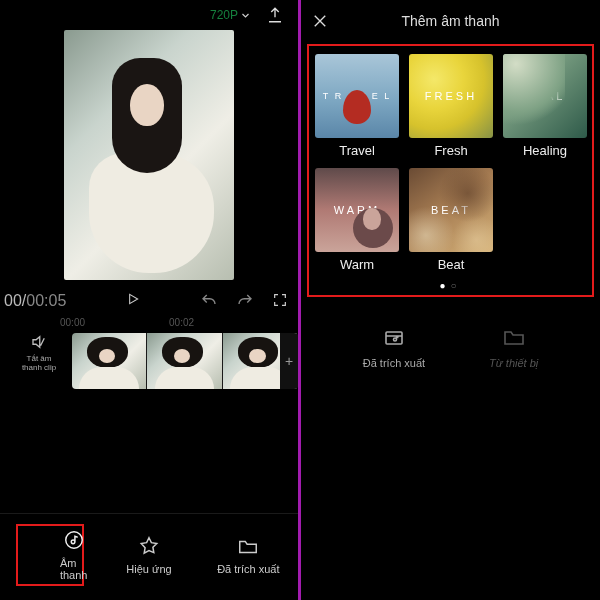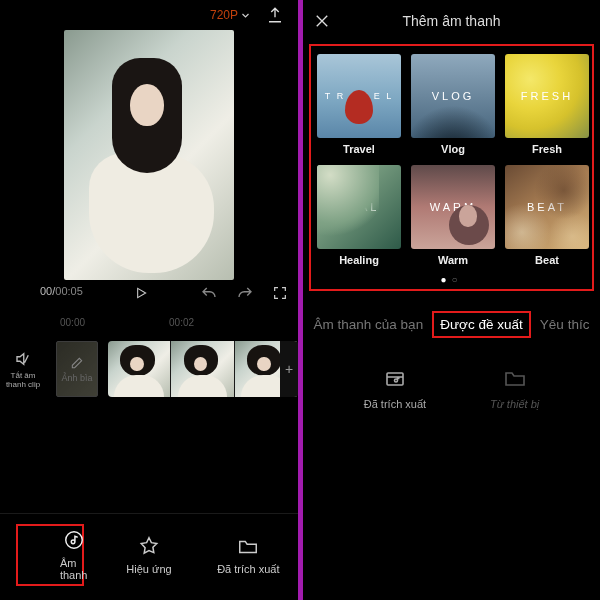--- a/index.html
+++ b/index.html
@@ -1,36 +1,36 @@
 <!DOCTYPE html>
 <html><head>
 <meta charset="utf-8">
 <style>
   * { margin: 0; padding: 0; box-sizing: border-box; font-family: -apple-system, Helvetica, Arial, sans-serif; -webkit-font-smoothing: antialiased; }
   body { width: 600px; height: 600px; background: #f0f0f0; overflow: hidden; display: flex; }
   .panel { background:#000; color:#fff; position:relative; height:600px; }
   .left { width: 298px; }
-  .right { width: 302px; border-left:5px solid #a21caf; }
-  
-  .topbar { height: 30px; display:flex; align-items:center; justify-content:flex-end; gap:16px; padding-right:14px; color:#c2410c; font-size:12px; }
+  .right { width: 302px; border-left:3px solid #a21caf; }
+  
+  .topbar { height: 30px; display:flex; align-items:center; justify-content:flex-end; gap:16px; padding-right:14px; color:#15803d; font-size:12px; }
   .topbar .res { display:flex; align-items:center; gap:3px; }
   .preview { height: 255px; display:flex; justify-content:center; align-items:flex-start; }
   .frame { width: 170px; height: 250px; background:linear-gradient(135deg,#8a9a8f 0%, #c9d4cd 30%, #efeee6 60%, #b7beb0 100%); border-radius:2px; position:relative; overflow:hidden; }
   
   .frame .figure { position:absolute; left:20px; top:28px; width:130px; height:210px; }
   .figure .hair { position:absolute; left:28px; top:0; width:70px; height:115px; background:#1a1513; border-radius:40px 40px 50px 50px; }
   .figure .face { position:absolute; left:46px; top:26px; width:34px; height:42px; background:#e9d5c4; border-radius:50% 50% 48% 48%; }
   .figure .dress { position:absolute; left:5px; top:95px; width:125px; height:120px; background:#efece2; border-radius:35px 55px 60px 60px; }
-  .controls { height:32px; display:flex; color:#888; font-size:11px;padding-left:36px; }
+  .controls { height:32px; display:flex; align-items:center; color:#888; font-size:16px; }
   .controls .time { flex:0 0 auto; padding-left:4px; }
   .controls .time .cur { color:#bbb; }
   .controls .play { flex:1; text-align:center; }
   .controls .right-ctrls { display:flex; gap:18px; padding-right:10px; }
   .ruler { height:16px; display:flex; color:#555; font-size:10px; padding-left:60px; gap:84px; }
-  .timeline { height:72px; display:flex; align-items:center; gap:10px; padding-left:0; position:relative; }
+  .timeline { height:72px; display:flex; gap:10px; padding-left:16px; position:relative; }
   .mutebox { width:46px; display:flex; flex-direction:column; align-items:center; gap:3px; color:#aaa; font-size:8px; text-align:center; }
   .coverbox { width:42px; height:56px; border:1px solid #666; border-radius:2px; display:flex; flex-direction:column; align-items:center; justify-content:center; gap:3px; color:#aaa; font-size:9px; background:linear-gradient(135deg,#4a4a3e,#6a6a5a); opacity:.6; position:relative;}
   .clip { height:56px; flex:1; border-radius:4px; overflow:hidden; display:flex; position:relative; }
   .clip .th { flex:1; background:linear-gradient(135deg,#8a9a8f 0%, #c9d4cd 30%, #efeee6 60%, #b7beb0 100%); border-right:1px solid #1a1a1a; position:relative;}
   .clip .th .mh { position:absolute; left:20%; top:8%; width:55%; height:55%; background:#171310; border-radius:45% 45% 50% 50%; }
   .clip .th .mf { position:absolute; left:36%; top:28%; width:22%; height:26%; background:#e9d5c4; border-radius:50%; }
   .clip .th .md { position:absolute; left:10%; bottom:0; width:80%; height:40%; background:#efece2; border-radius:30px 30px 0 0; }
   .clip .pluscap { position:absolute; right:0; top:0; bottom:0; width:18px; background:#111; display:flex; align-items:center; justify-content:center; color:#999; font-size:14px;}
   .bottombar { height:84px; display:flex; align-items:center; justify-content:space-around; border-top:1px solid #1a1a1a; padding:4px 0 6px 0; color:#ccc;}
   .bbitem { display:flex; flex-direction:column; align-items:center; gap:6px; font-size:11px; width:68px; height:62px; justify-content:center;}
@@ -38,21 +38,21 @@
   .hl-red { border:2px solid #e31b1b;padding-left:48px; }
   .leftpad { height:108px; }
   
   .rtop { height:42px; display:flex; align-items:center; color:#ddd; font-size:14px; position:relative;}
   .rtop .close { position:absolute; left:10px; }
   .rtop .ttl { flex:1; text-align:center; }
   .catbox { border:2px solid #e31b1b; margin:2px 6px 0px 6px; padding:8px 6px 4px 6px; }
   .grid { display:grid; grid-template-columns: repeat(3,1fr); gap:10px 10px; }
   .cat { display:flex; flex-direction:column; align-items:center; gap:5px; }
   .cat .img { width:84px; height:84px; border-radius:3px; position:relative; display:flex; align-items:center; justify-content:center; color:#fff; font-size:11px; letter-spacing:3px; font-weight:500; overflow:hidden;}
-  .cat .lbl { font-size:11px; color:#eee;font-weight:bold; }
+  .cat .lbl { font-size:13px; color:#eee; }
   
   .bg-travel { background:linear-gradient(180deg,#a9c6d8 0%, #7da7c2 55%, #5a86a8 100%); }
   .bg-travel::after{content:"";position:absolute;left:28px;bottom:14px;width:28px;height:34px;background:#b42c22;border-radius:50% 50% 48% 48% / 60% 60% 40% 40%;}
   .bg-vlog { background:linear-gradient(180deg,#8fa9bd 0%, #46647c 100%); }
   .bg-vlog::after{content:"";position:absolute;inset:0;background: radial-gradient(circle at 50% 120%, rgba(10,20,28,.9) 0%, transparent 45%);}
   .bg-fresh { background:radial-gradient(circle at 30% 30%, #f4e869 0%, #e9d53c 35%, #d6c22c 60%, #4b6e5a 130%); }
   .bg-heal { background:linear-gradient(135deg,#9fbf9d 0%, #2e5a49 100%); }
   .bg-heal::before{content:"";position:absolute;left:-8px;top:-8px;width:70px;height:90px;background:radial-gradient(circle at 30% 20%, #d3ddc6 0%, #7fa285 55%, transparent 70%);}
   .bg-warm { background:linear-gradient(180deg,#5f4a4a 0%, #b07a74 50%, #caa49a 100%); }
   .bg-warm::before{content:"";position:absolute;right:6px;bottom:4px;width:40px;height:40px;background:#6b4a4a;border-radius:50%;}
@@ -124,26 +124,20 @@
     <span>00:02</span>
   </div>
 
   <div class="timeline">
     <div class="mutebox">
       <svg width="18" height="18" viewBox="0 0 24 24" fill="none" stroke="#bbb" stroke-width="1.8">
           <path d="M4 9v6h4l5 4V5L8 9H4zM19 7l-5 10"></path>
         </svg>
       <span>Tắt âm thanh clip</span>
     </div>
-    <div class="coverbox">
-      <svg width="14" height="14" viewBox="0 0 24 24" fill="none" stroke="#ddd" stroke-width="1.8">
-          <path d="M4 20h4L20 8l-4-4L4 16v4z"></path>
-        </svg>
-      <span>Ảnh bìa</span>
-    </div>
     <div class="clip">
       <div class="th">
           <div class="mh"></div>
           <div class="mf"></div>
           <div class="md"></div>
         </div>
       <div class="th">
           <div class="mh"></div>
           <div class="mf"></div>
           <div class="md"></div>
@@ -195,26 +189,20 @@
 
   <div class="catbox">
     <div class="grid">
       <div class="cat">
         <div class="img bg-travel">
             <span style="letter-spacing:2px;font-size:9px;">T R A V E L</span>
           </div>
         <span class="lbl">Travel</span>
       </div>
       <div class="cat">
-        <div class="img bg-vlog">
-            <span>VLOG</span>
-          </div>
-        <span class="lbl">Vlog</span>
-      </div>
-      <div class="cat">
         <div class="img bg-fresh">
             <span>FRESH</span>
           </div>
         <span class="lbl">Fresh</span>
       </div>
       <div class="cat">
         <div class="img bg-heal">
             <span>HEAL</span>
           </div>
         <span class="lbl">Healing</span>
@@ -228,25 +216,20 @@
       <div class="cat">
         <div class="img bg-beat">
             <span>BEAT</span>
           </div>
         <span class="lbl">Beat</span>
       </div>
     </div>
     <div class="dots"><span class="on">●</span><span>○</span></div>
   </div>
 
-  <div class="tabs">
-    <div class="tab">Âm thanh của bạn</div>
-    <div class="tab active hl">Được đề xuất</div>
-    <div class="tab">Yêu thíc</div>
-  </div>
 
   <div class="srcrow">
     <div class="src">
       <svg width="24" height="24" viewBox="0 0 24 24" fill="none" stroke="#aaa" stroke-width="1.6">
           <rect x="4" y="7" width="16" height="12" rx="1"></rect>
           <path d="M4 11h16M13 16a1.5 1.5 0 100-3 1.5 1.5 0 000 3zM14.5 14.5V12l2 .5"></path>
         </svg>
       <span>Đã trích xuất</span>
     </div>
     <div class="src dis">

